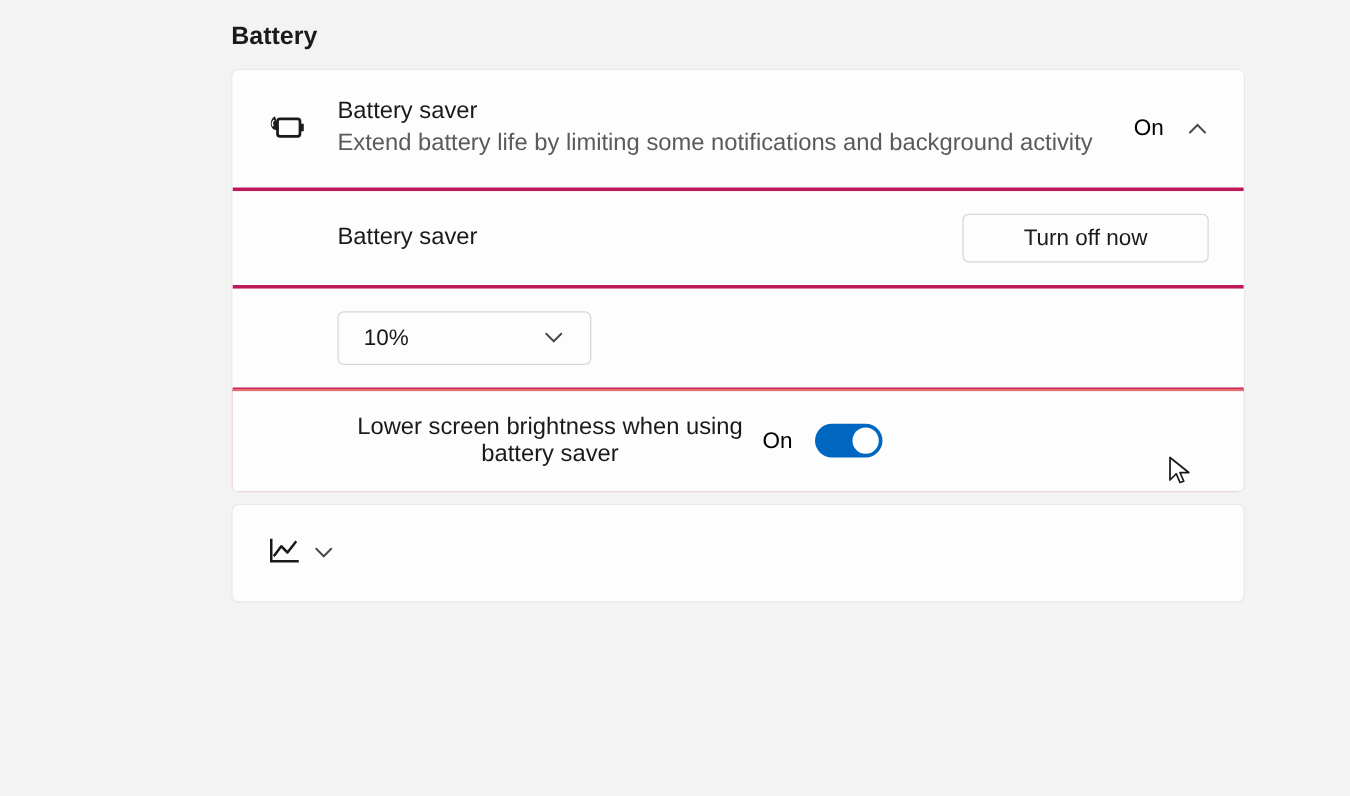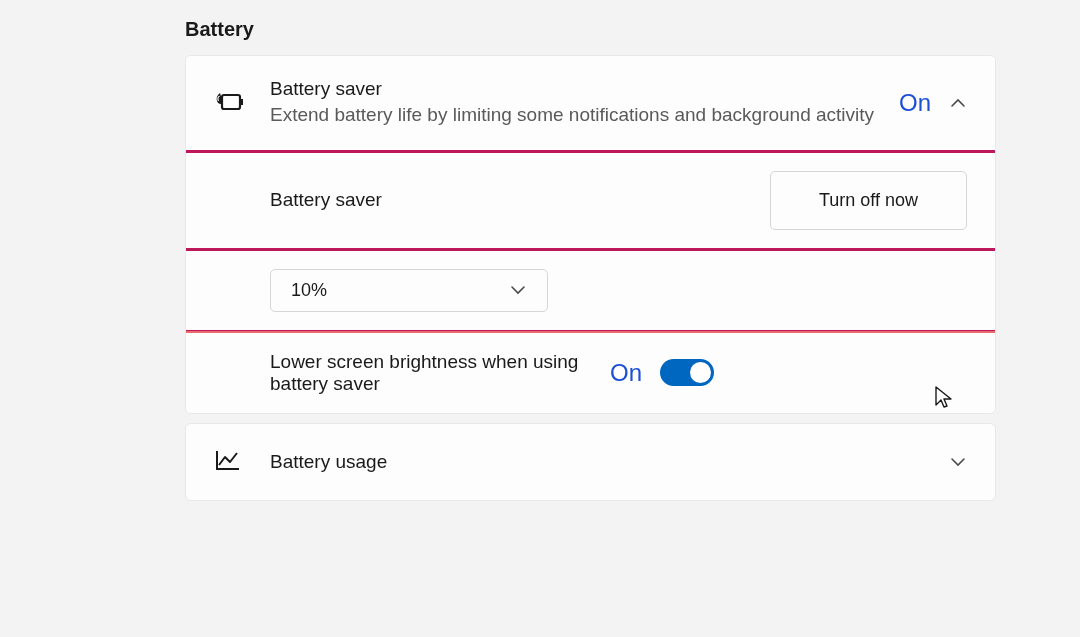--- a/index.html
+++ b/index.html
@@ -64,48 +64,49 @@
     .indent-row {
       padding-left: 84px;
     }
     .row-label {
       flex: 1;
       font-size: 19px;
       color: #1a1a1a;
     }
     .row-label-narrow {
       max-width: 340px;
+      text-align: center;
     }
     .btn {
       background: #fdfdfd;
       border: 1px solid #d6d6d6;
       border-radius: 5px;
-      padding: 18px 48px;
+      padding: 8px 48px;
       font-size: 18px;
       color: #1a1a1a;
       cursor: pointer;
       font-family: inherit;
       margin-left: 21px;
     }
     .select {
       background: #fdfdfd;
       border: 1px solid #d6d6d6;
       border-radius: 5px;
       padding: 10px 20px;
       font-size: 18px;
       color: #1a1a1a;
       cursor: pointer;
-      width: 278px;
+      width: 203px;
       display: flex;
       align-items: center;
       justify-content: space-between;
     }
     .status-text {
-      font-size: 24px;
-      color: #1d4ed8;
+      font-size: 18px;
+      color: #000000;
       margin-right: 18px;
     }
     .chevron {
       width: 18px;
       height: 18px;
       display: inline-block;
     }
     .toggle {
       width: 54px;
       height: 27px;
@@ -218,21 +219,20 @@
   </div>
 
   <div class="card-group usage-card">
     <div class="usage-row">
       <div class="usage-icon">
         <svg width="28" height="24" viewBox="0 0 28 24">
           <path d="M3 3 L3 21 L25 21" stroke="#1a1a1a" stroke-width="2" fill="none"></path>
           <path d="M5 17 L11 9 L16 14 L23 5" stroke="#1a1a1a" stroke-width="2" fill="none" stroke-linejoin="round"></path>
         </svg>
       </div>
-      <div class="row-label" style="padding-left:20px;">Battery usage</div>
       <span class="chevron">
         <svg width="18" height="18" viewBox="0 0 18 18">
             <path d="M3 6 L9 12 L15 6" stroke="#4a4a4a" stroke-width="1.6" fill="none" stroke-linecap="round"></path>
           </svg>
       </span>
     </div>
   </div>
 
 </div>
 

